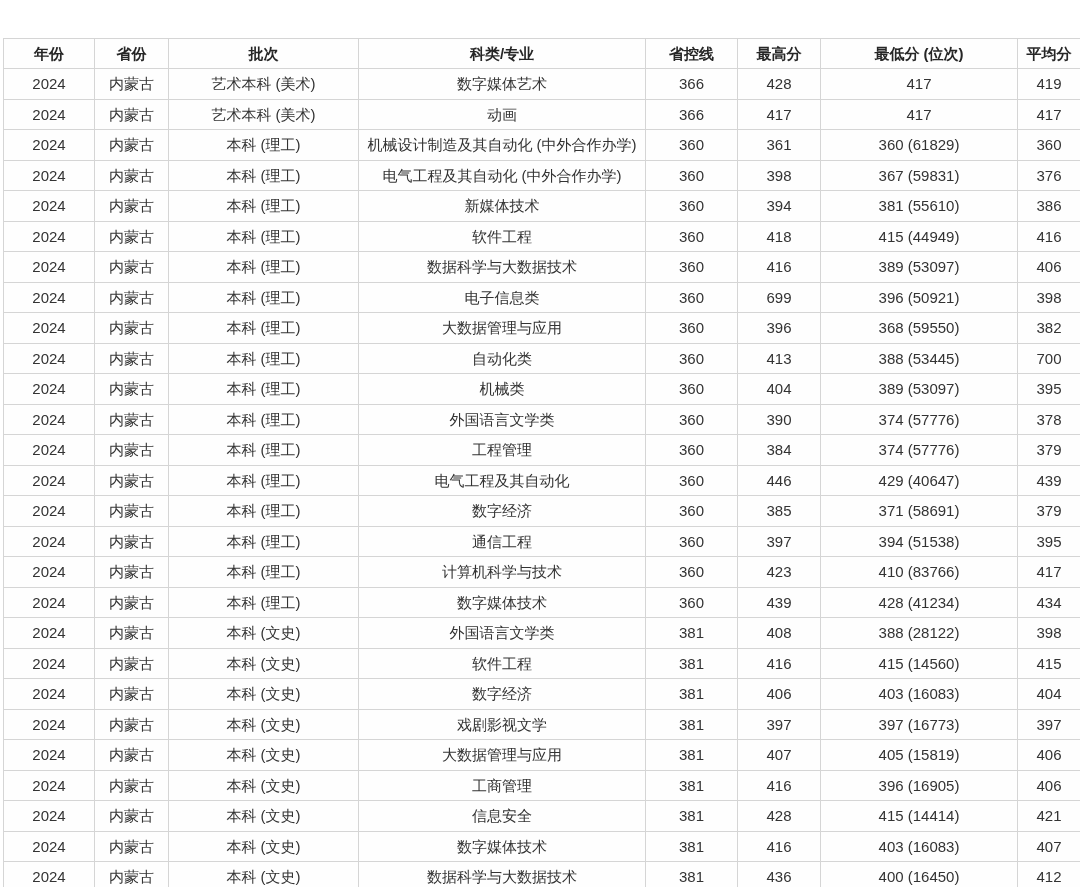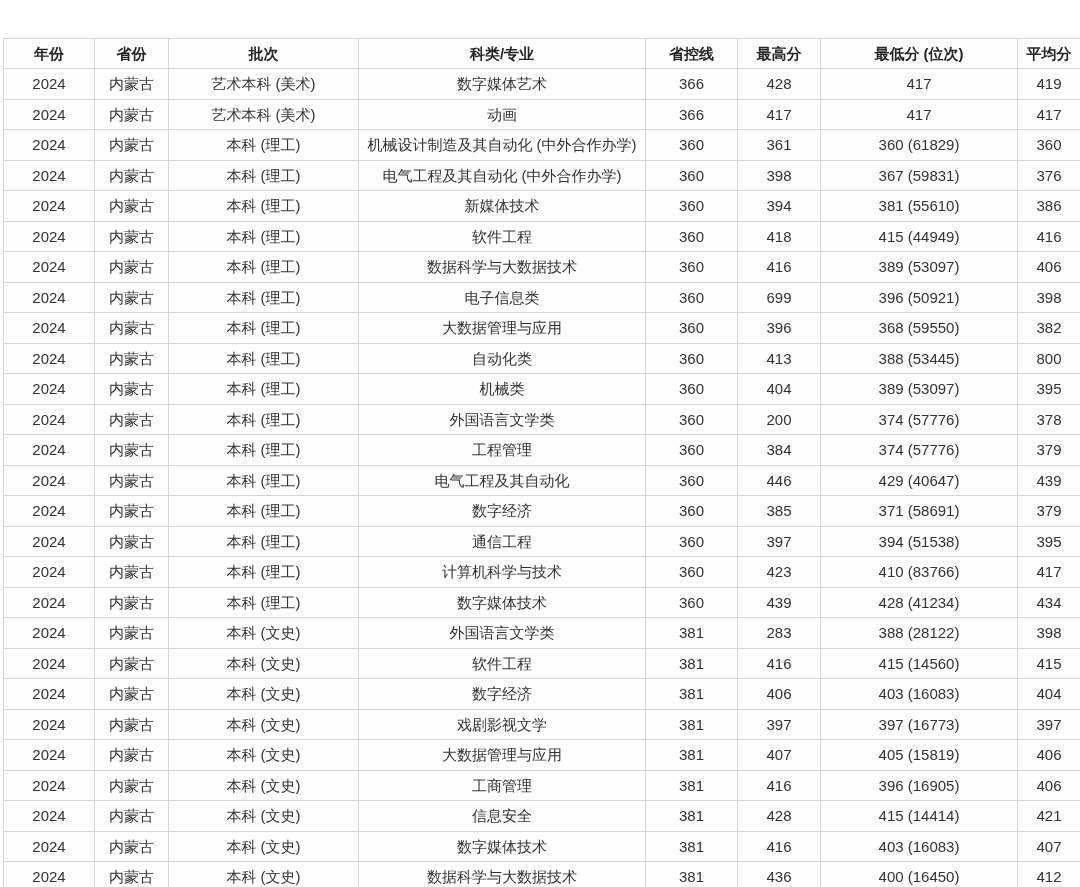--- a/index.html
+++ b/index.html
@@ -177,39 +177,39 @@
           <td>382</td>
         </tr>
         <tr>
           <td>2024</td>
           <td>内蒙古</td>
           <td>本科 (理工)</td>
           <td>自动化类</td>
           <td>360</td>
           <td>413</td>
           <td>388 (53445)</td>
-          <td>800</td>
+          <td>700</td>
         </tr>
         <tr>
           <td>2024</td>
           <td>内蒙古</td>
           <td>本科 (理工)</td>
           <td>机械类</td>
           <td>360</td>
           <td>404</td>
           <td>389 (53097)</td>
           <td>395</td>
         </tr>
         <tr>
           <td>2024</td>
           <td>内蒙古</td>
           <td>本科 (理工)</td>
           <td>外国语言文学类</td>
           <td>360</td>
-          <td>200</td>
+          <td>390</td>
           <td>374 (57776)</td>
           <td>378</td>
         </tr>
         <tr>
           <td>2024</td>
           <td>内蒙古</td>
           <td>本科 (理工)</td>
           <td>工程管理</td>
           <td>360</td>
           <td>384</td>
@@ -265,21 +265,21 @@
           <td>439</td>
           <td>428 (41234)</td>
           <td>434</td>
         </tr>
         <tr>
           <td>2024</td>
           <td>内蒙古</td>
           <td>本科 (文史)</td>
           <td>外国语言文学类</td>
           <td>381</td>
-          <td>283</td>
+          <td>408</td>
           <td>388 (28122)</td>
           <td>398</td>
         </tr>
         <tr>
           <td>2024</td>
           <td>内蒙古</td>
           <td>本科 (文史)</td>
           <td>软件工程</td>
           <td>381</td>
           <td>416</td>

